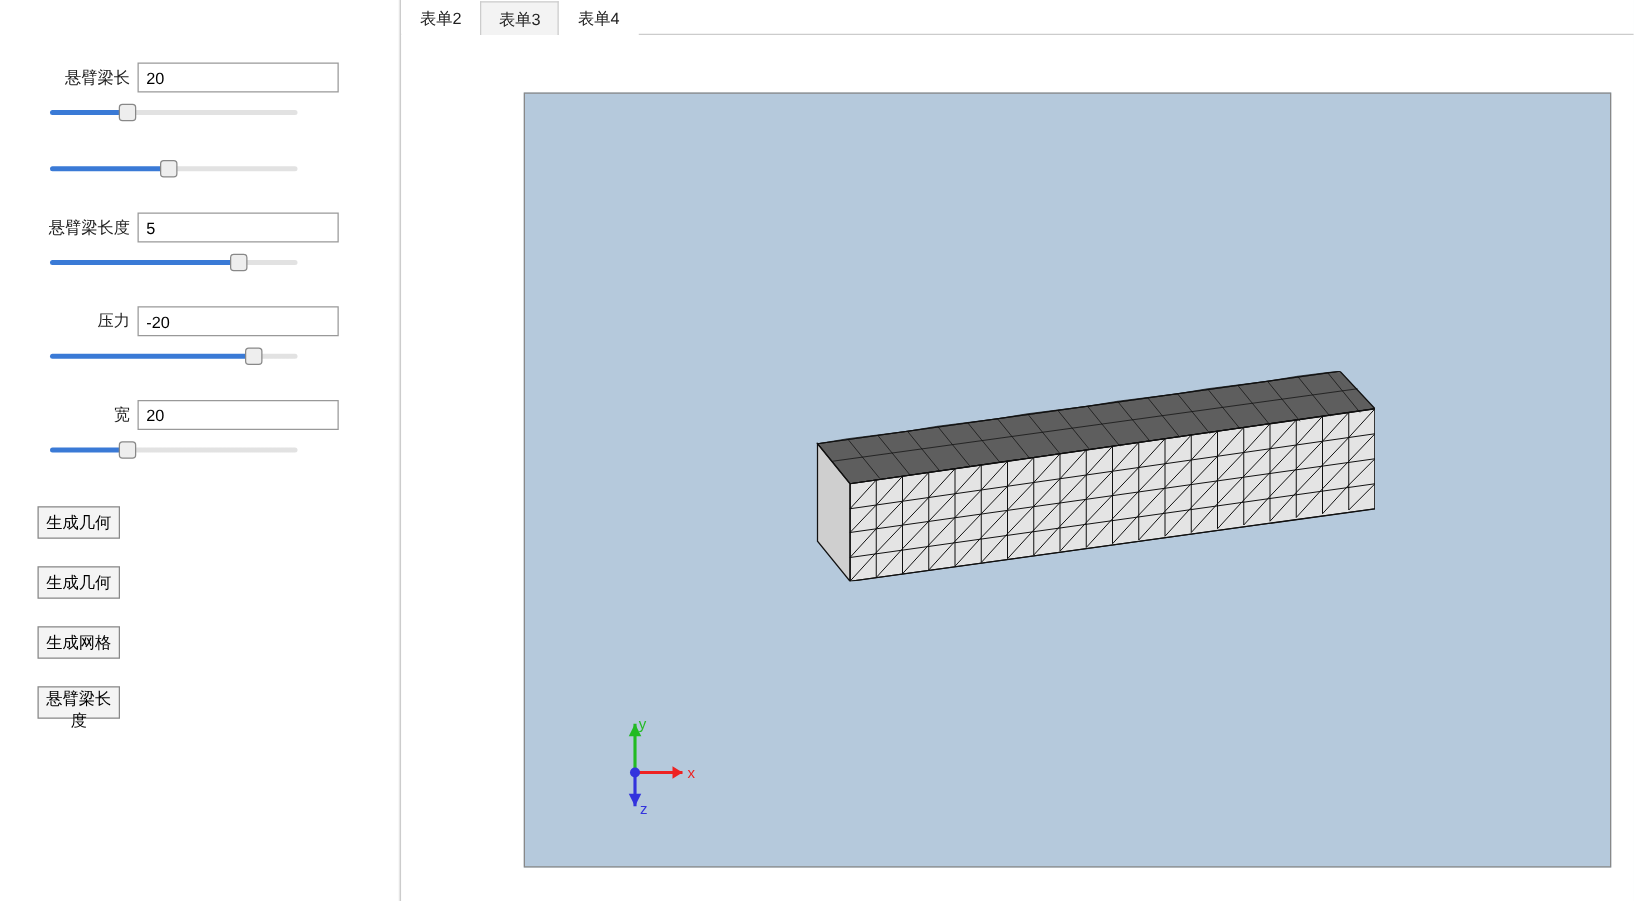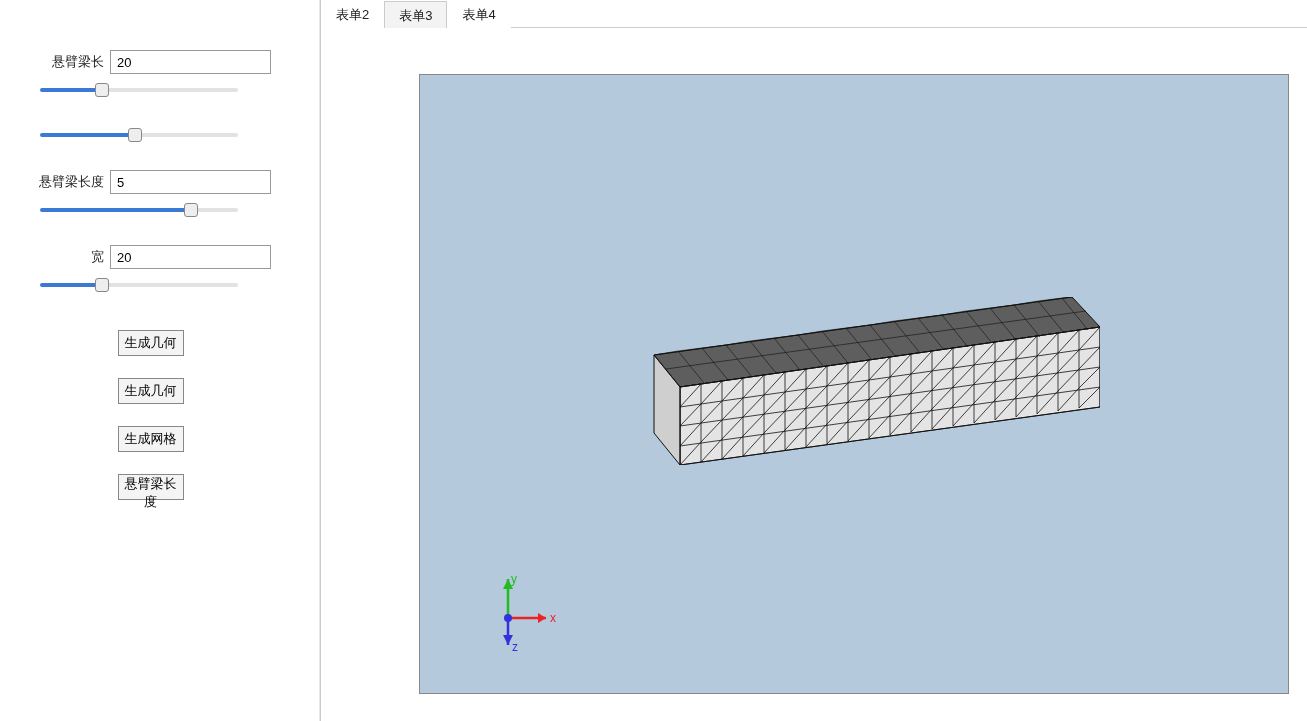--- a/index.html
+++ b/index.html
@@ -56,21 +56,21 @@
     background: #eee;
     border: 1px solid #888;
     border-radius: 3px;
     cursor: pointer;
   }
   input[type=range]::-moz-range-thumb {
     width: 14px; height: 14px;
     background: #eee; border:1px solid #888; border-radius:3px;
   }
   .btn-col {
-    display:flex; flex-direction:column; align-items:center; gap:22px;
+    display:flex; flex-direction:column; align-items:flex-start; gap:22px;
     margin-top:40px;
   }
   .btn-col button {
     width: 66px; height: 26px;
     font-size: 13px;
     background: #f4f4f4;
     border: 1px solid #888;
     cursor: pointer;
     padding:0;
   }
@@ -156,20 +156,27 @@
     </div>
 
     <div class="param-group">
       <div class="param-row">
         <label>悬臂梁长度</label>
         <input type="text" value="5" style="">
       </div>
       <div class="slider-wrap"><input type="range" min="0" max="100" value="78" style="--pct: 78%;"></div>
     </div>
 
+    <div class="param-group">
+      <div class="param-row">
+        <label>压力</label>
+        <input type="text" value="-20" style="">
+      </div>
+      <div class="slider-wrap"><input type="range" min="0" max="100" value="85" style="--pct: 85%;"></div>
+    </div>
 
     <div class="param-group">
       <div class="param-row">
         <label>宽</label>
         <input type="text" value="20" style="">
       </div>
       <div class="slider-wrap"><input type="range" min="0" max="100" value="30" style="--pct: 30%;"></div>
     </div>
 
     <div class="btn-col">

